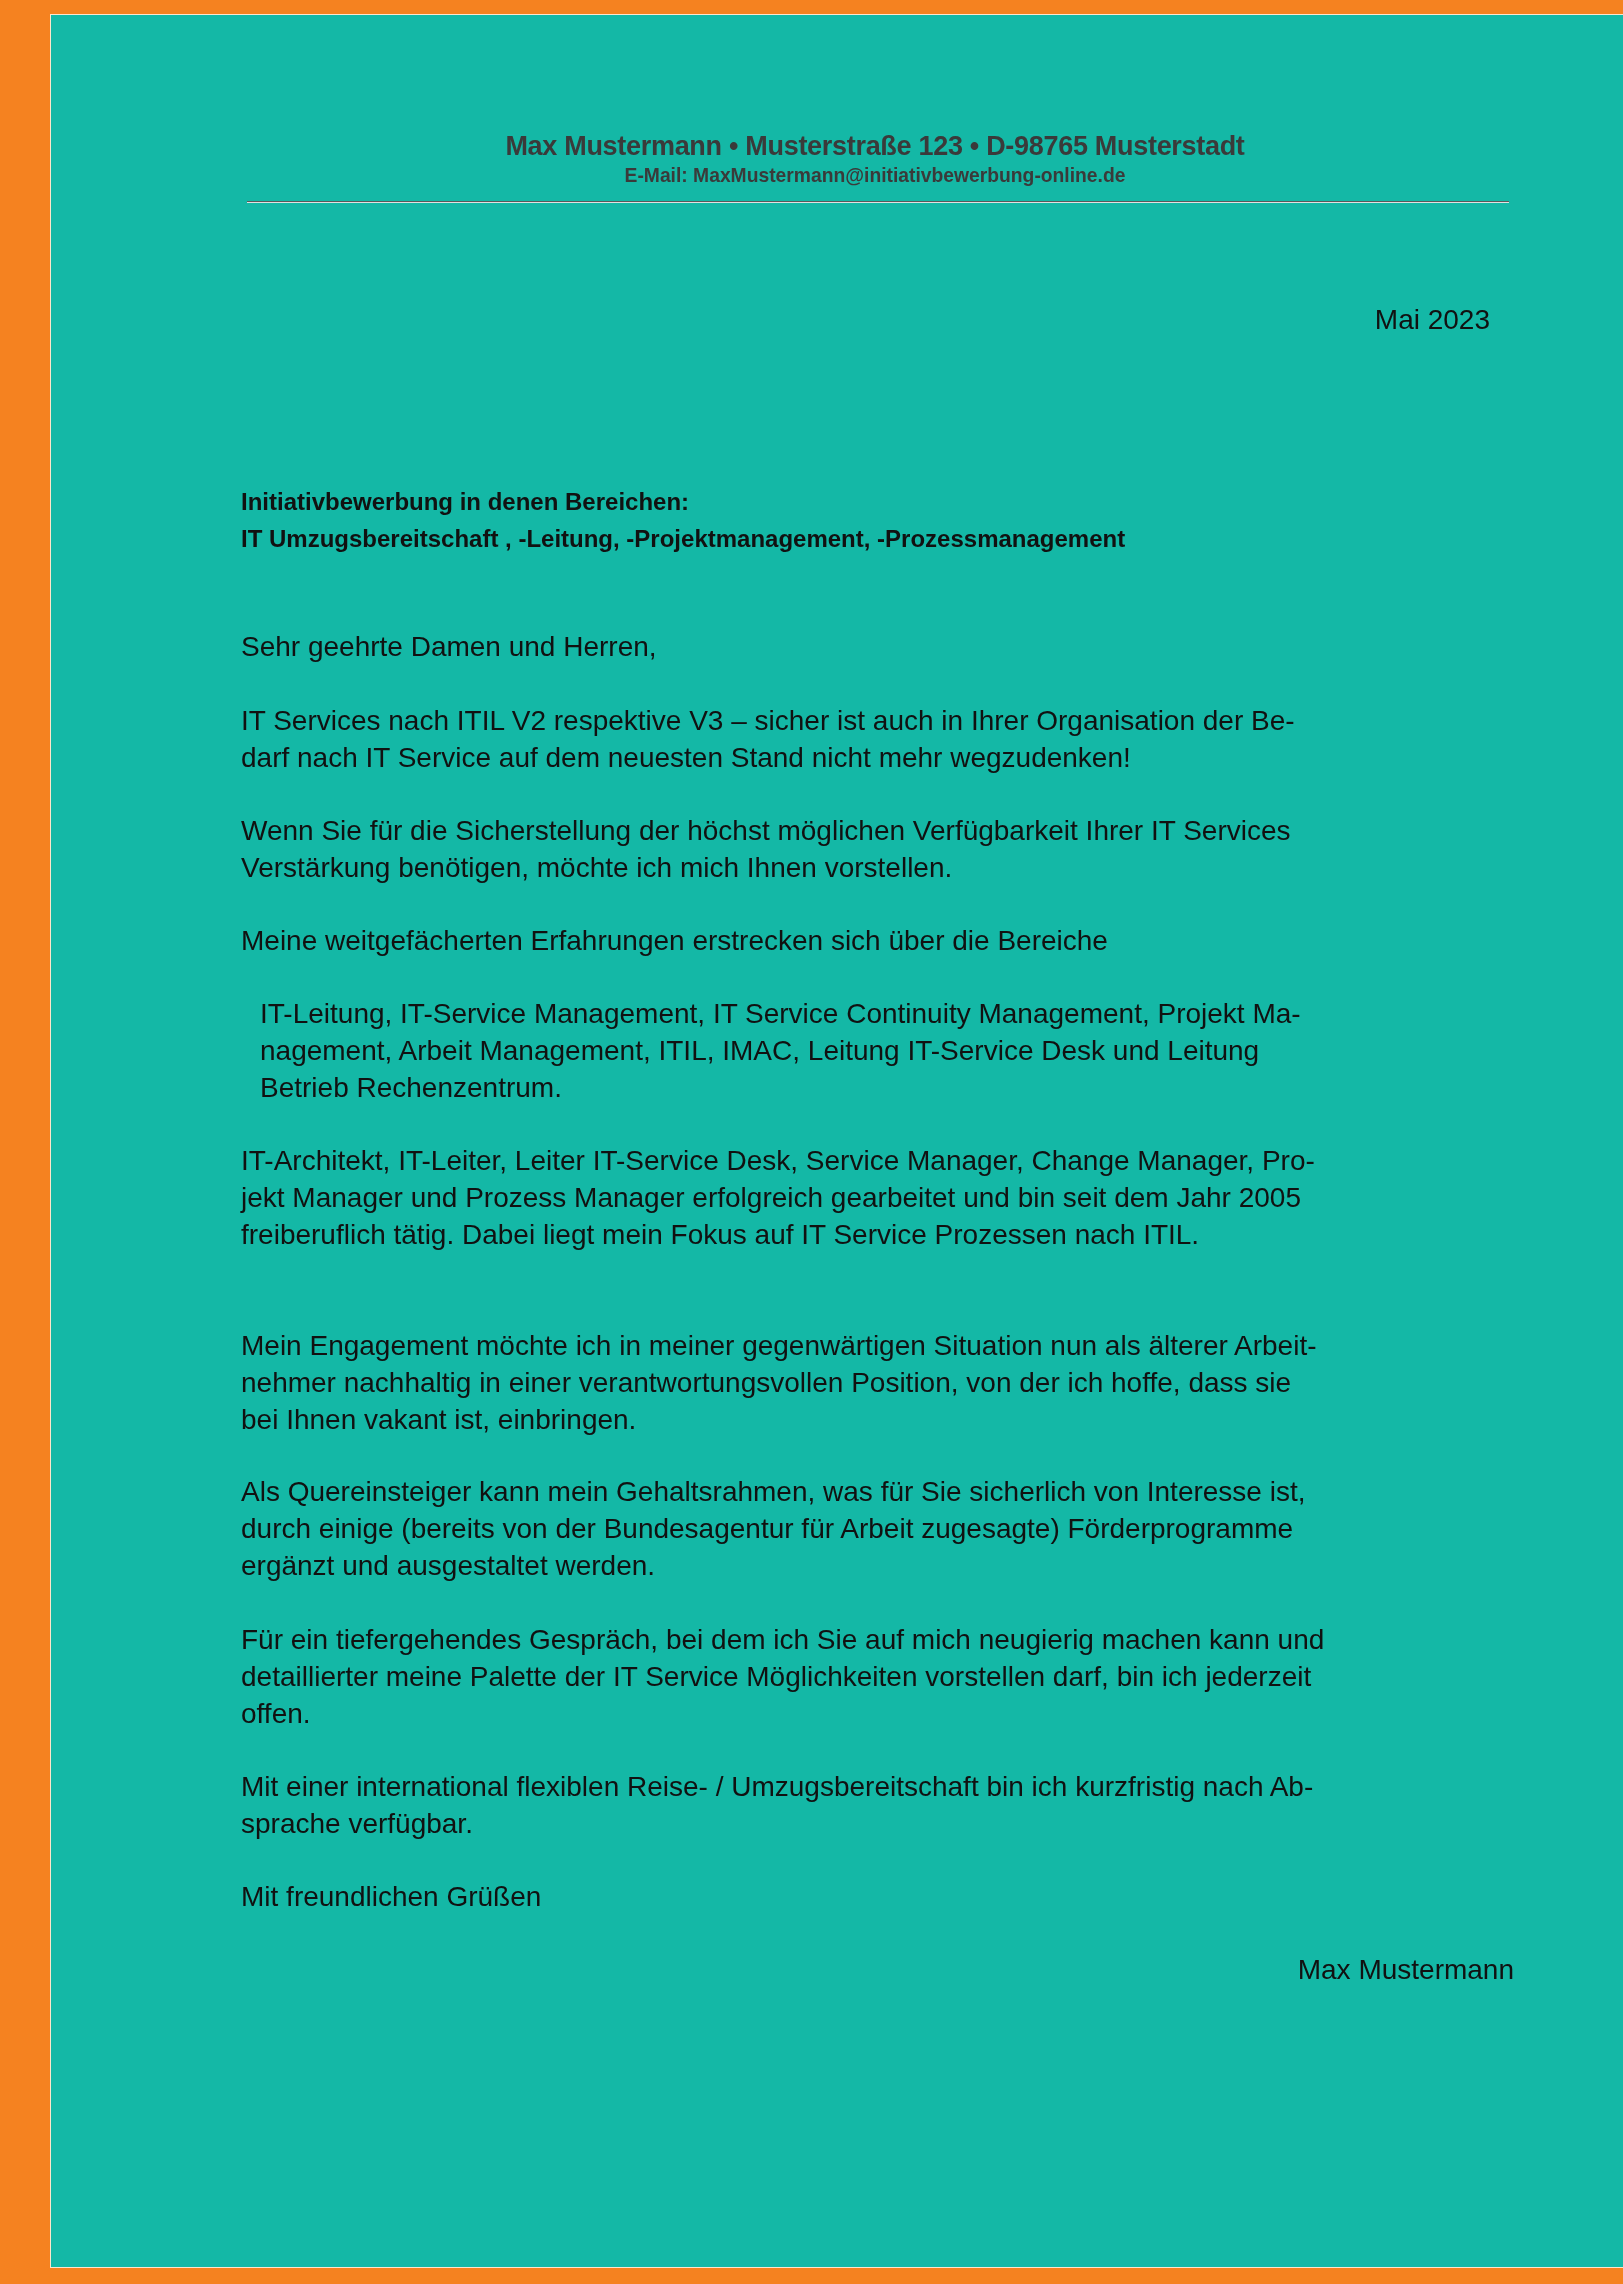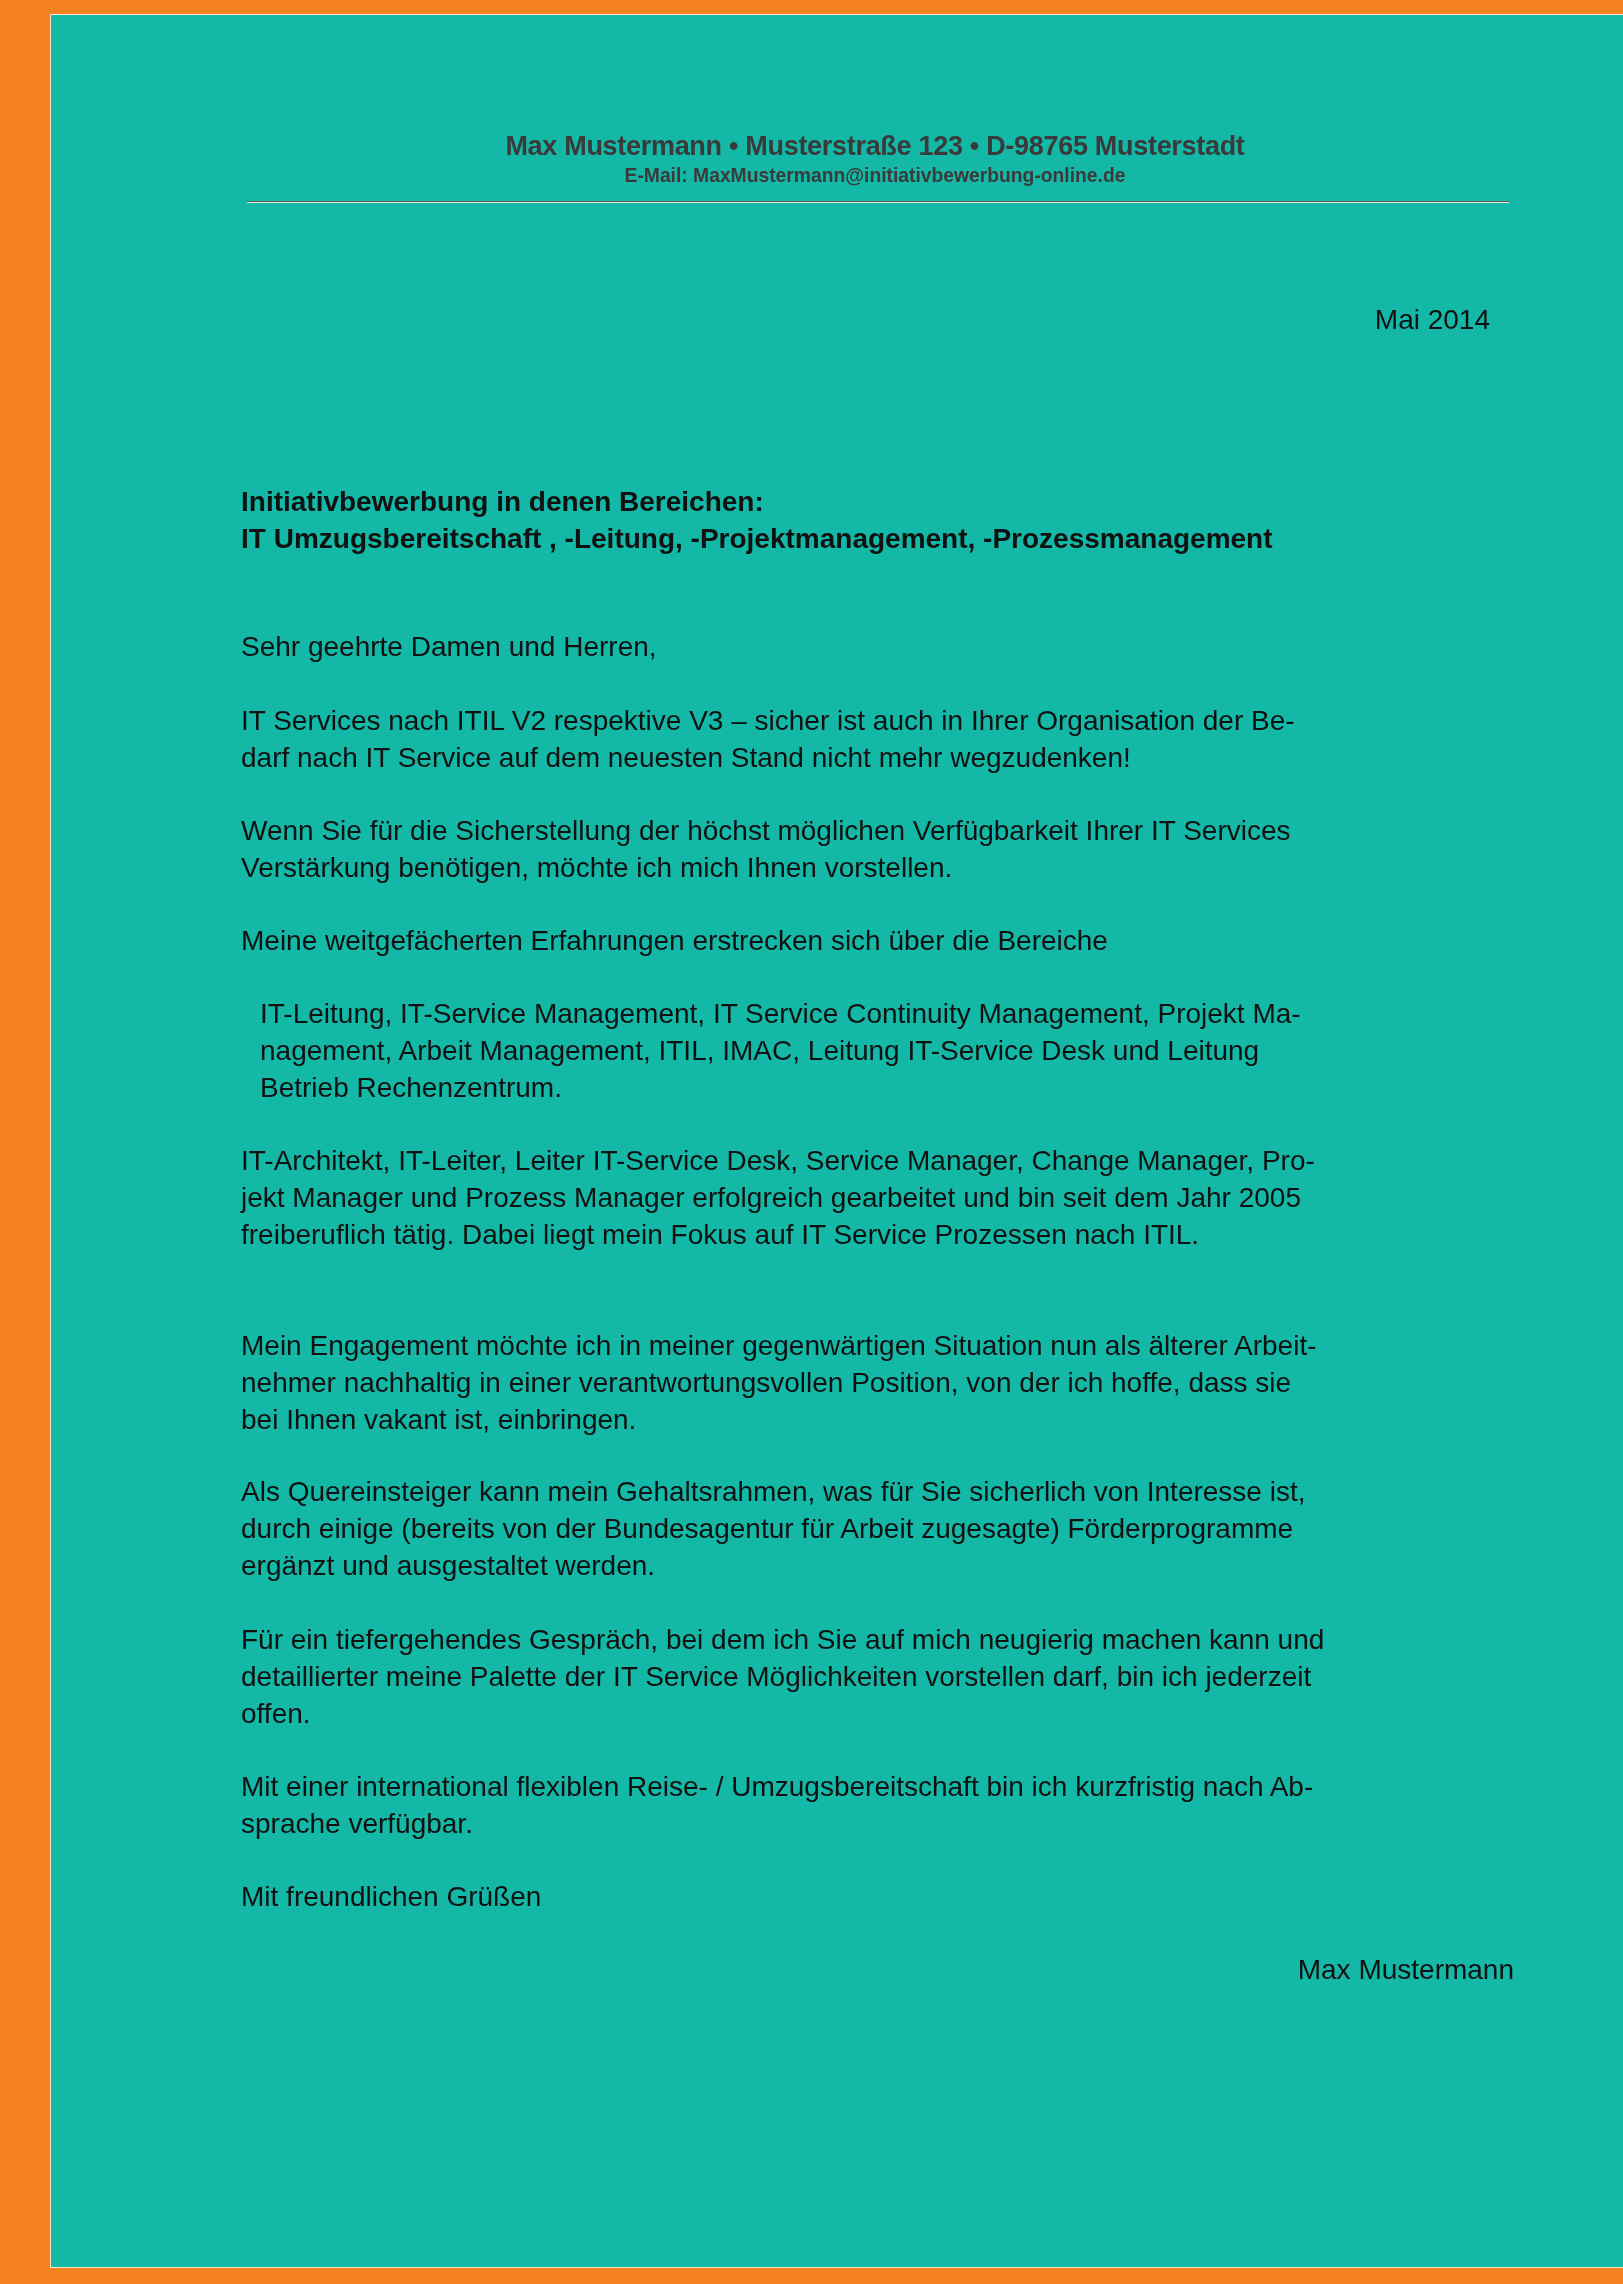--- a/index.html
+++ b/index.html
@@ -67,21 +67,21 @@
       right: 154px;
       top: 289px;
       font-size: 28px;
       color: #111;
       white-space: nowrap;
     }
     .subject {
       position: absolute;
       left: 190px;
       top: 468px;
-      font-size: 28px;
+      font-size: 24px;
       font-weight: bold;
       color: #111;
       line-height: 37px;
       white-space: nowrap;
     }
     .body-text {
       position: absolute;
       left: 190px;
       width: 1273px;
       font-size: 28px;
@@ -100,21 +100,21 @@
 <body>
 
 <div class="page">
 
   <div class="letterhead">
     <div class="lh-name">Max Mustermann • Musterstraße 123 • D-98765 Musterstadt</div>
     <div class="lh-email">E-Mail: MaxMustermann@initiativbewerbung-online.de</div>
     <div class="lh-rule"></div>
   </div>
 
-  <div class="date">Mai 2014</div>
+  <div class="date">Mai 2023</div>
 
   <div class="subject">
     <div>Initiativbewerbung in denen Bereichen:</div>
     <div>IT Umzugsbereitschaft , -Leitung, -Projektmanagement, -Prozessmanagement</div>
   </div>
 
   <div class="body-text" style="top:613px;">
     <span class="line">Sehr geehrte Damen und Herren,</span>
   </div>
 

